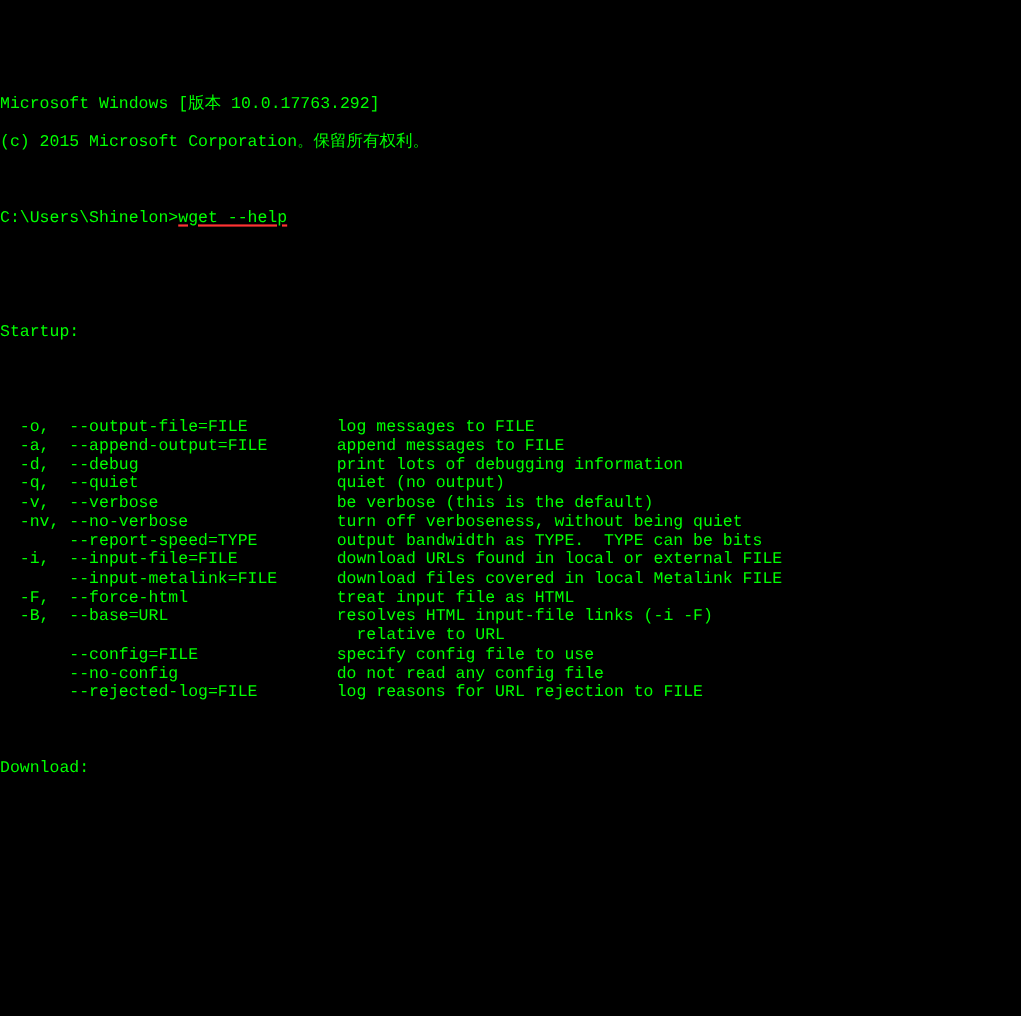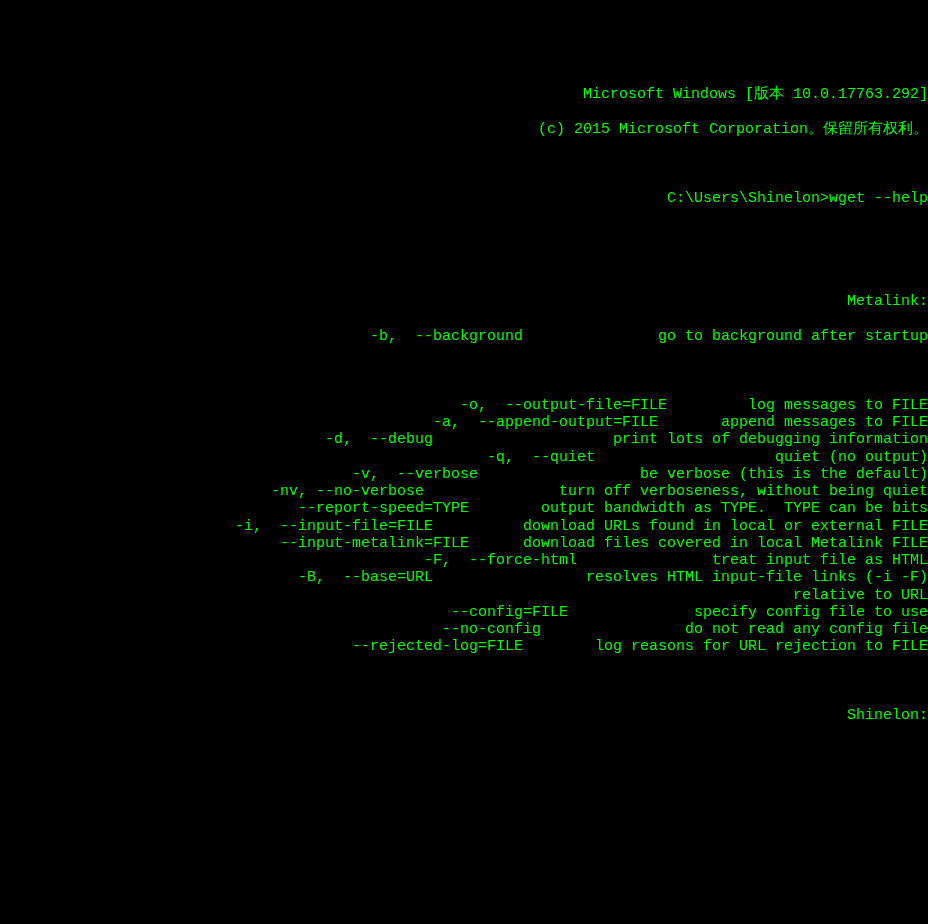--- a/index.html
+++ b/index.html
@@ -11,41 +11,42 @@
       line-height: 1.15;
       width: 928px;
       height: 924px;
       overflow: hidden;
       white-space: pre;
     }
     .terminal {
       padding: 0;
     }
     .cmd-underline {
+      text-decoration: underline;
       text-decoration-color: #ff3333;
       text-decoration-thickness: 2px;
       text-underline-offset: 2px;
     }
-    .line { display: block; text-align: right; }
+    .line { display: block; }
   </style>
 </head>
 <body>
 
 
 
 <div class="terminal">
 <span class="line">Microsoft Windows [版本 10.0.17763.292]</span>
 <span class="line">(c) 2015 Microsoft Corporation。保留所有权利。</span>
 <span class="line"> </span>
 <span class="line"><span>C:\Users\Shinelon&gt;</span><span class="cmd-underline">wget --help</span></span>
 <span class="line"> </span>
 <span class="line"> </span>
-<span class="line">Metalink:</span>
-<div id="startup-options"><span class="line">  -b,  --background               go to background after startup</span></div>
+<span class="line">Startup:</span>
+<div id="startup-options"></div>
 <span class="line"> </span>
 <div id="logging-options"><span class="line">  -o,  --output-file=FILE         log messages to FILE</span><span class="line">  -a,  --append-output=FILE       append messages to FILE</span><span class="line">  -d,  --debug                    print lots of debugging information</span><span class="line">  -q,  --quiet                    quiet (no output)</span><span class="line">  -v,  --verbose                  be verbose (this is the default)</span><span class="line">  -nv, --no-verbose               turn off verboseness, without being quiet</span><span class="line">       --report-speed=TYPE        output bandwidth as TYPE.  TYPE can be bits</span><span class="line">  -i,  --input-file=FILE          download URLs found in local or external FILE</span><span class="line">       --input-metalink=FILE      download files covered in local Metalink FILE</span><span class="line">  -F,  --force-html               treat input file as HTML</span><span class="line">  -B,  --base=URL                 resolves HTML input-file links (-i -F)</span><span class="line">                                    relative to URL</span><span class="line">       --config=FILE              specify config file to use</span><span class="line">       --no-config                do not read any config file</span><span class="line">       --rejected-log=FILE        log reasons for URL rejection to FILE</span></div>
 <span class="line"> </span>
-<span class="line">Shinelon:</span>
+<span class="line">Download:</span>
 
 </div>
 
 
 
 
 </body></html>

